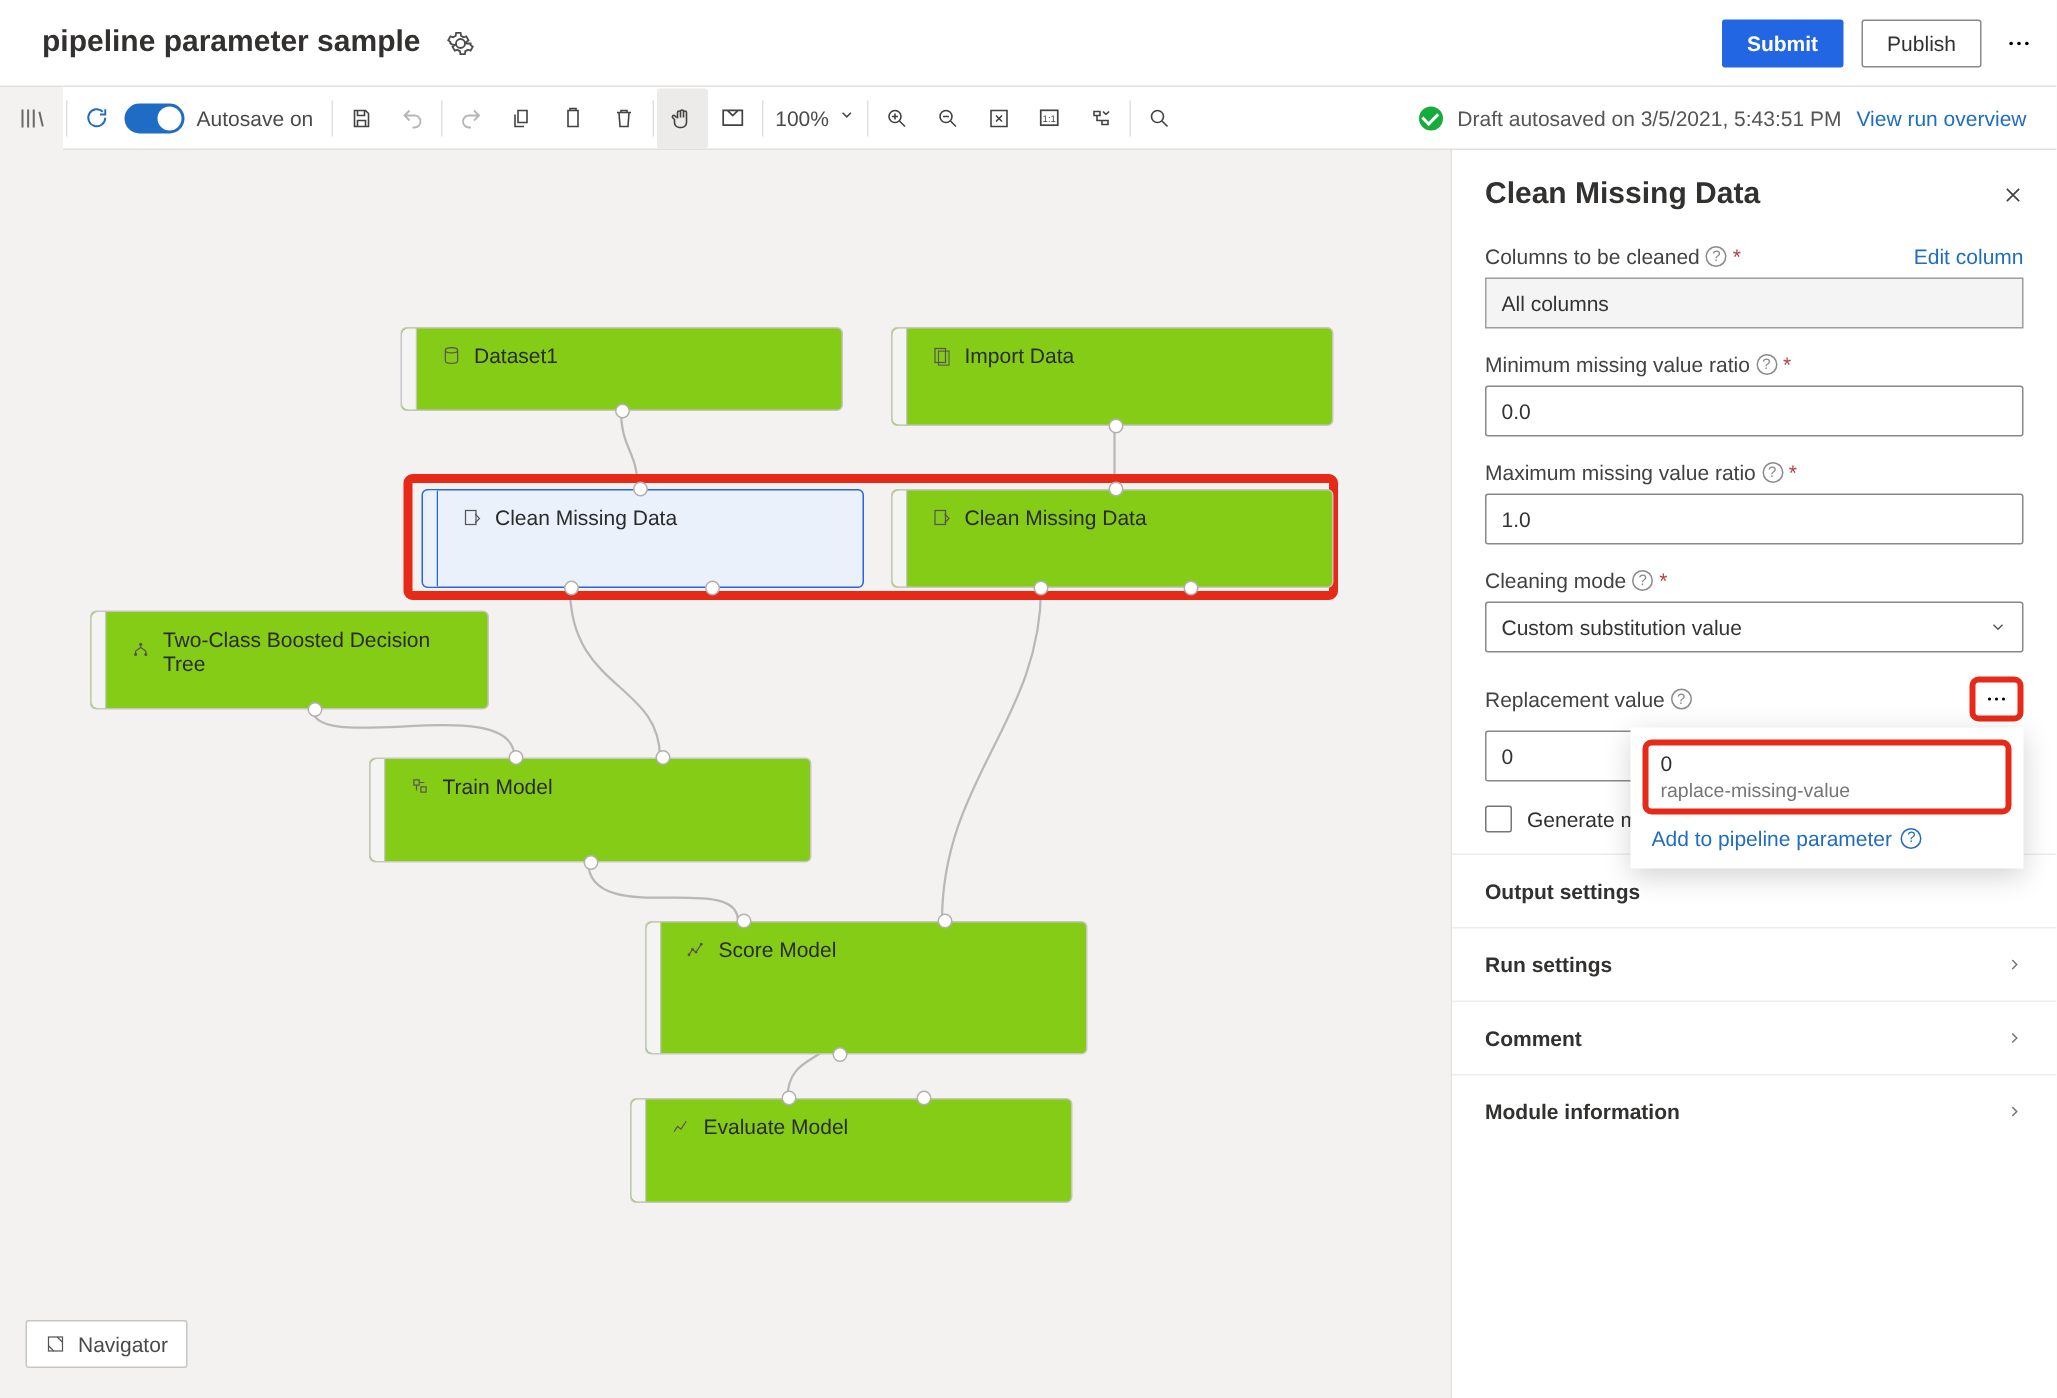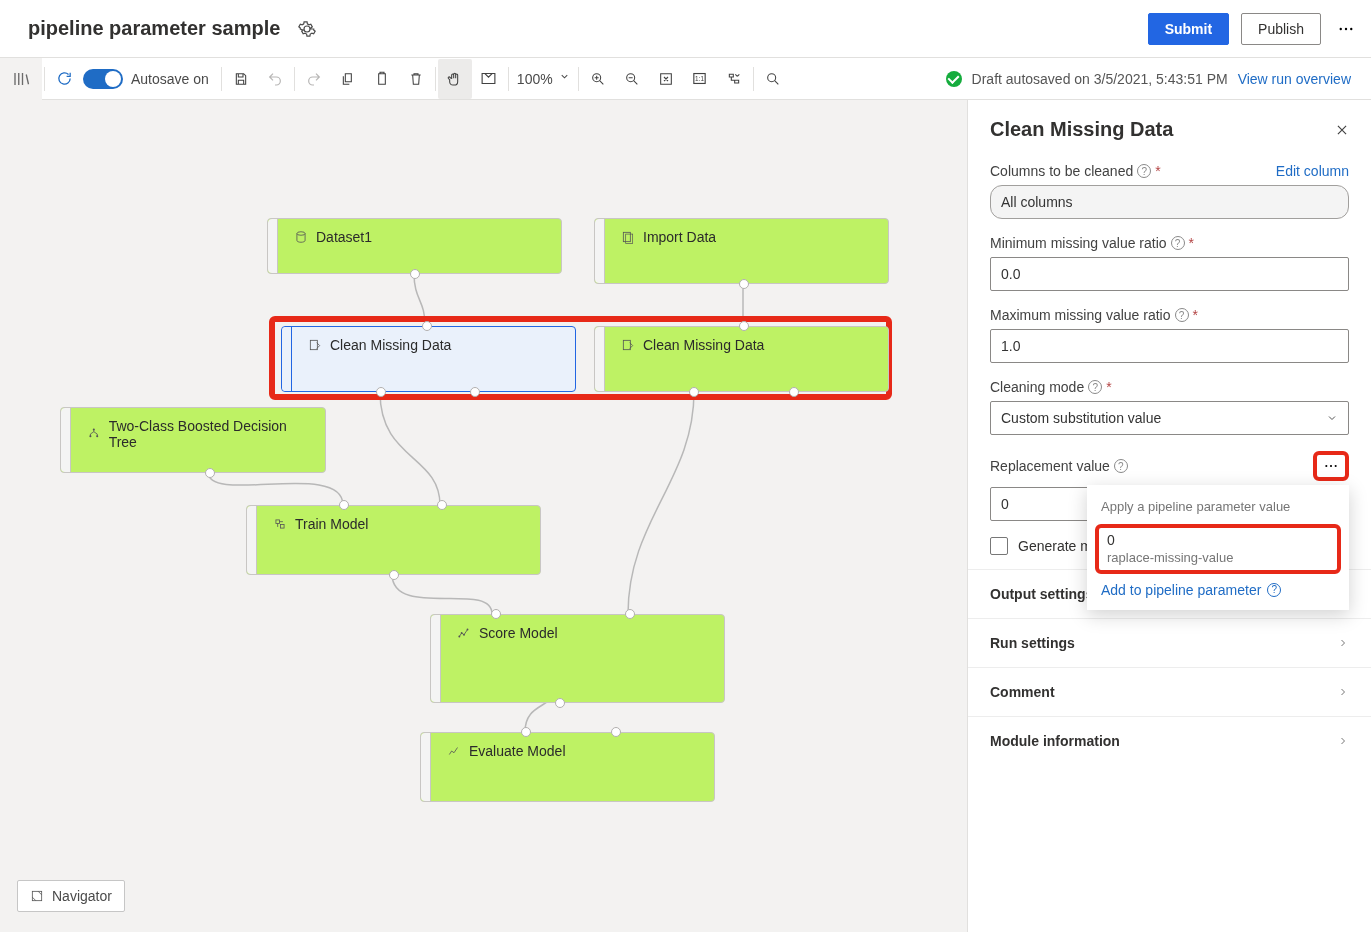--- a/index.html
+++ b/index.html
@@ -142,21 +142,21 @@
   }
   canvas, svg.edges { pointer-events:none; }
   svg.edges {
     position:absolute; inset:0;
     width:100%; height:100%;
   }
 
   
   .node {
     position:absolute;
-    background:#bef264;
+    background:#84cc16;
     border:1px solid var(--border-node);
     border-radius:4px;
     display:flex; align-items:flex-start;
     gap:10px;
     padding: 6px 12px 0 12px;
     font-size:14px;
     color:#2b2b2b;
   }
   .node .leftbar {
     position:absolute; left:0; top:0; bottom:0;
@@ -219,21 +219,21 @@
     color:#424242; font-size:14px;
   }
   .req-star { color:#b34444; }
   .info-circle {
     width:14px; height:14px; border:1px solid #8a8a8a; border-radius:50%;
     display:inline-flex; align-items:center; justify-content:center;
     font-size:10px; color:#8a8a8a;
   }
   .display-box {
     border:1px solid #a19f9d;
-    border-radius:12px;
+    border-radius:0;
     padding:8px 10px;
     background:#f4f4f4;
     color:#333;
   }
   .input-box {
     width:100%;
     border:1px solid #8a8886;
     border-radius:2px;
     padding:8px 10px;
     color:#333;
@@ -656,21 +656,20 @@
                 <circle cx="5" cy="12" r="1.6"></circle>
                 <circle cx="12" cy="12" r="1.6"></circle>
                 <circle cx="19" cy="12" r="1.6"></circle>
               </svg>
           </div>
         </div>
         <input class="input-box" style="width: 128px;" value="0">
 
         
         <div class="popover" style="top:34px;">
-          <div class="section-hdr">Apply a pipeline parameter value</div>
           <div class="hl-option">
             <div>0</div>
             <div class="sub">raplace-missing-value</div>
           </div>
           <div class="option link">
             <span>Add to pipeline parameter</span>
             <span class="info-circle" style="border-color:#1f6cc5;color:#1f6cc5;">?</span>
           </div>
         </div>
       </div>

